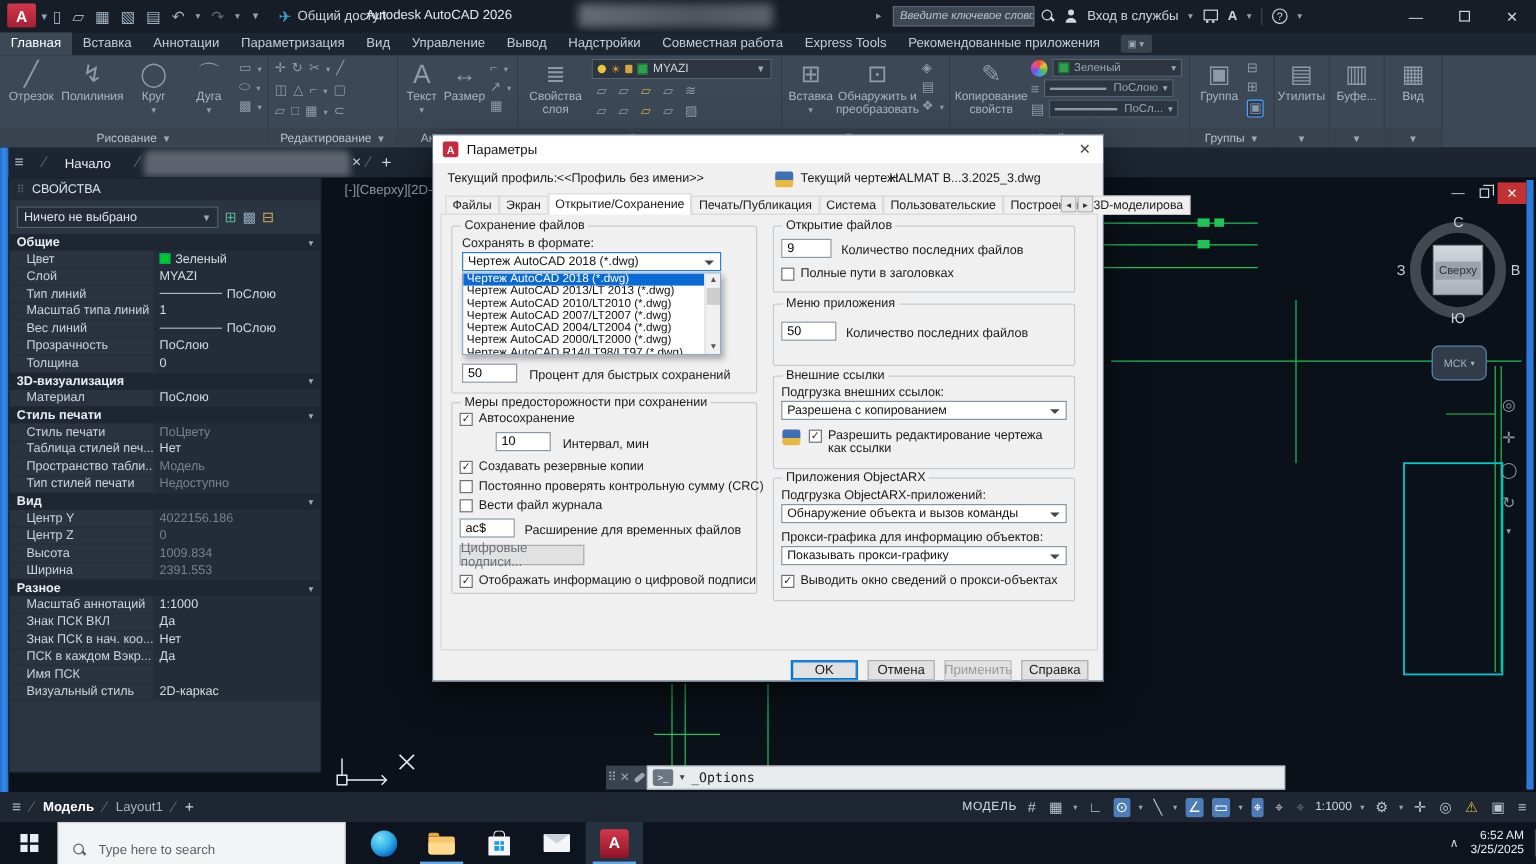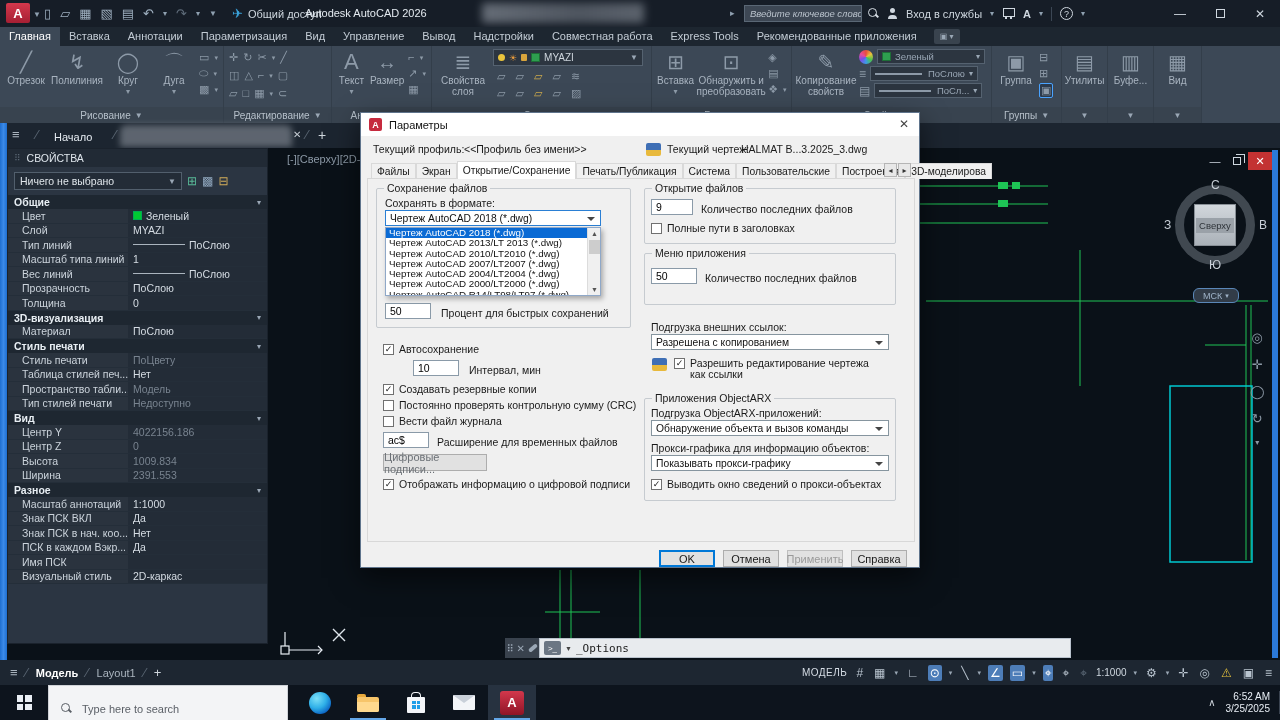--- a/index.html
+++ b/index.html
@@ -99,21 +99,21 @@
 
 
 #canvas{position:absolute;left:268px;top:148px;width:1012px;height:512px;background:#0a1118}
 #vplabel{position:absolute;left:287px;top:153px;color:#8b98a5;font-size:11px}
 #dwg{position:absolute;left:268px;top:148px}
 #viewcube{position:absolute;left:1172px;top:182px;width:86px;height:86px}
 .vc-ring{position:absolute;left:3px;top:3px;width:80px;height:80px;border-radius:50%;border:9px solid rgba(110,118,128,.55)}
 .vc-center{position:absolute;left:22px;top:22px;width:42px;height:42px;background:linear-gradient(#d2d7dc,#aab1b8);border:1px solid #888f96;display:flex;align-items:center;justify-content:center}
 .vc-inner{background:#9aa1a8;padding:2px 3px;font-size:9.5px;color:#2e3338}
 .vc-l{position:absolute;color:#c8cfd7;font-size:12px}
-#wcs-pill{position:absolute;left:1193px;top:288px;width:46px;height:15px;border:1px solid #5a87b8;border-radius:6px;background:#323c48;display:flex;align-items:center;justify-content:center;gap:3px;font-size:9px;color:#9fb3c8}
+#wcs-pill{position:absolute;left:1193px;top:288px;width:46px;height:29px;border:1px solid #5a87b8;border-radius:6px;background:#323c48;display:flex;align-items:center;justify-content:center;gap:3px;font-size:9px;color:#9fb3c8}
 #navbar-col{position:absolute;left:1250px;top:330px;display:flex;flex-direction:column;gap:12px;color:#8b98a5;font-size:13px;text-align:center}
 #canvas-scroll{position:absolute;left:1272px;top:150px;width:6px;height:508px;background:#2b79d8}
 #cwin{position:absolute;left:1204px;top:152px;display:flex;align-items:center;gap:0}
 .cwb{width:22px;height:18px;display:flex;align-items:center;justify-content:center;color:#cfd7df;font-size:11px}
 .cwb.red{background:#c33232;color:#fff;width:24px}
 .restore{width:8px;height:8px;border:1px solid #cfd7df;position:relative}
 .restore::after{content:'';position:absolute;left:2px;top:-4px;width:8px;height:8px;border:1px solid #cfd7df;border-left:none;border-bottom:none}
 
 
 #dlg{position:absolute;left:360px;top:112px;width:560px;height:456px;background:#f0f0f0;border:1px solid #5f748c;box-shadow:0 10px 26px rgba(0,0,0,.55);z-index:40;font-size:10.5px;color:#1a1a1a}
@@ -838,20 +838,23 @@
       </div>
     <div class="ddsb">
       <span class="sbarr" style="top:0">▲</span>
       <span class="sbthumb"></span>
       <span class="sbarr" style="bottom:0">▼</span>
     </div>
   </div>
   <div class="tfield" style="left:24px;top:190px;width:46px">50</div>
   <span class="dlbl" style="position:absolute;left:80px;top:194px">Процент для быстрых сохранений</span>
 
+  <div class="group" style="left:15px;top:222px;width:255px;height:160px">
+    <span class="gtitle">Меры предосторожности при сохранении</span>
+  </div>
   <div class="chk" style="left:22px;top:231px">
     <span class="chkbox on">✓</span>
     <span class="chklbl">Автосохранение</span>
   </div>
   <div class="tfield" style="left:52px;top:247px;width:46px">10</div>
   <span class="dlbl" style="position:absolute;left:108px;top:251px">Интервал, мин</span>
   <div class="chk" style="left:22px;top:271px">
     <span class="chkbox on">✓</span>
     <span class="chklbl">Создавать резервные копии</span>
   </div>
@@ -880,20 +883,23 @@
     <span class="chkbox"></span>
     <span class="chklbl">Полные пути в заголовках</span>
   </div>
 
   <div class="group" style="left:283px;top:140px;width:252px;height:52px">
     <span class="gtitle">Меню приложения</span>
   </div>
   <div class="tfield" style="left:290px;top:155px;width:46px">50</div>
   <span class="dlbl" style="position:absolute;left:344px;top:159px">Количество последних файлов</span>
 
+  <div class="group" style="left:283px;top:200px;width:252px;height:78px">
+    <span class="gtitle">Внешние ссылки</span>
+  </div>
   <span class="dlbl" style="position:absolute;left:290px;top:208px">Подгрузка внешних ссылок:</span>
   <div class="dcombo" style="left:290px;top:221px;width:238px">
     <span>Разрешена с копированием</span>
     <span class="carr"></span>
   </div>
   <span class="xref-ic" style="left:291px;top:245px"></span>
   <div class="chk" style="left:313px;top:245px">
     <span class="chkbox on">✓</span>
     <span class="chklbl wrap">Разрешить редактирование чертежа как ссылки</span>
   </div>

